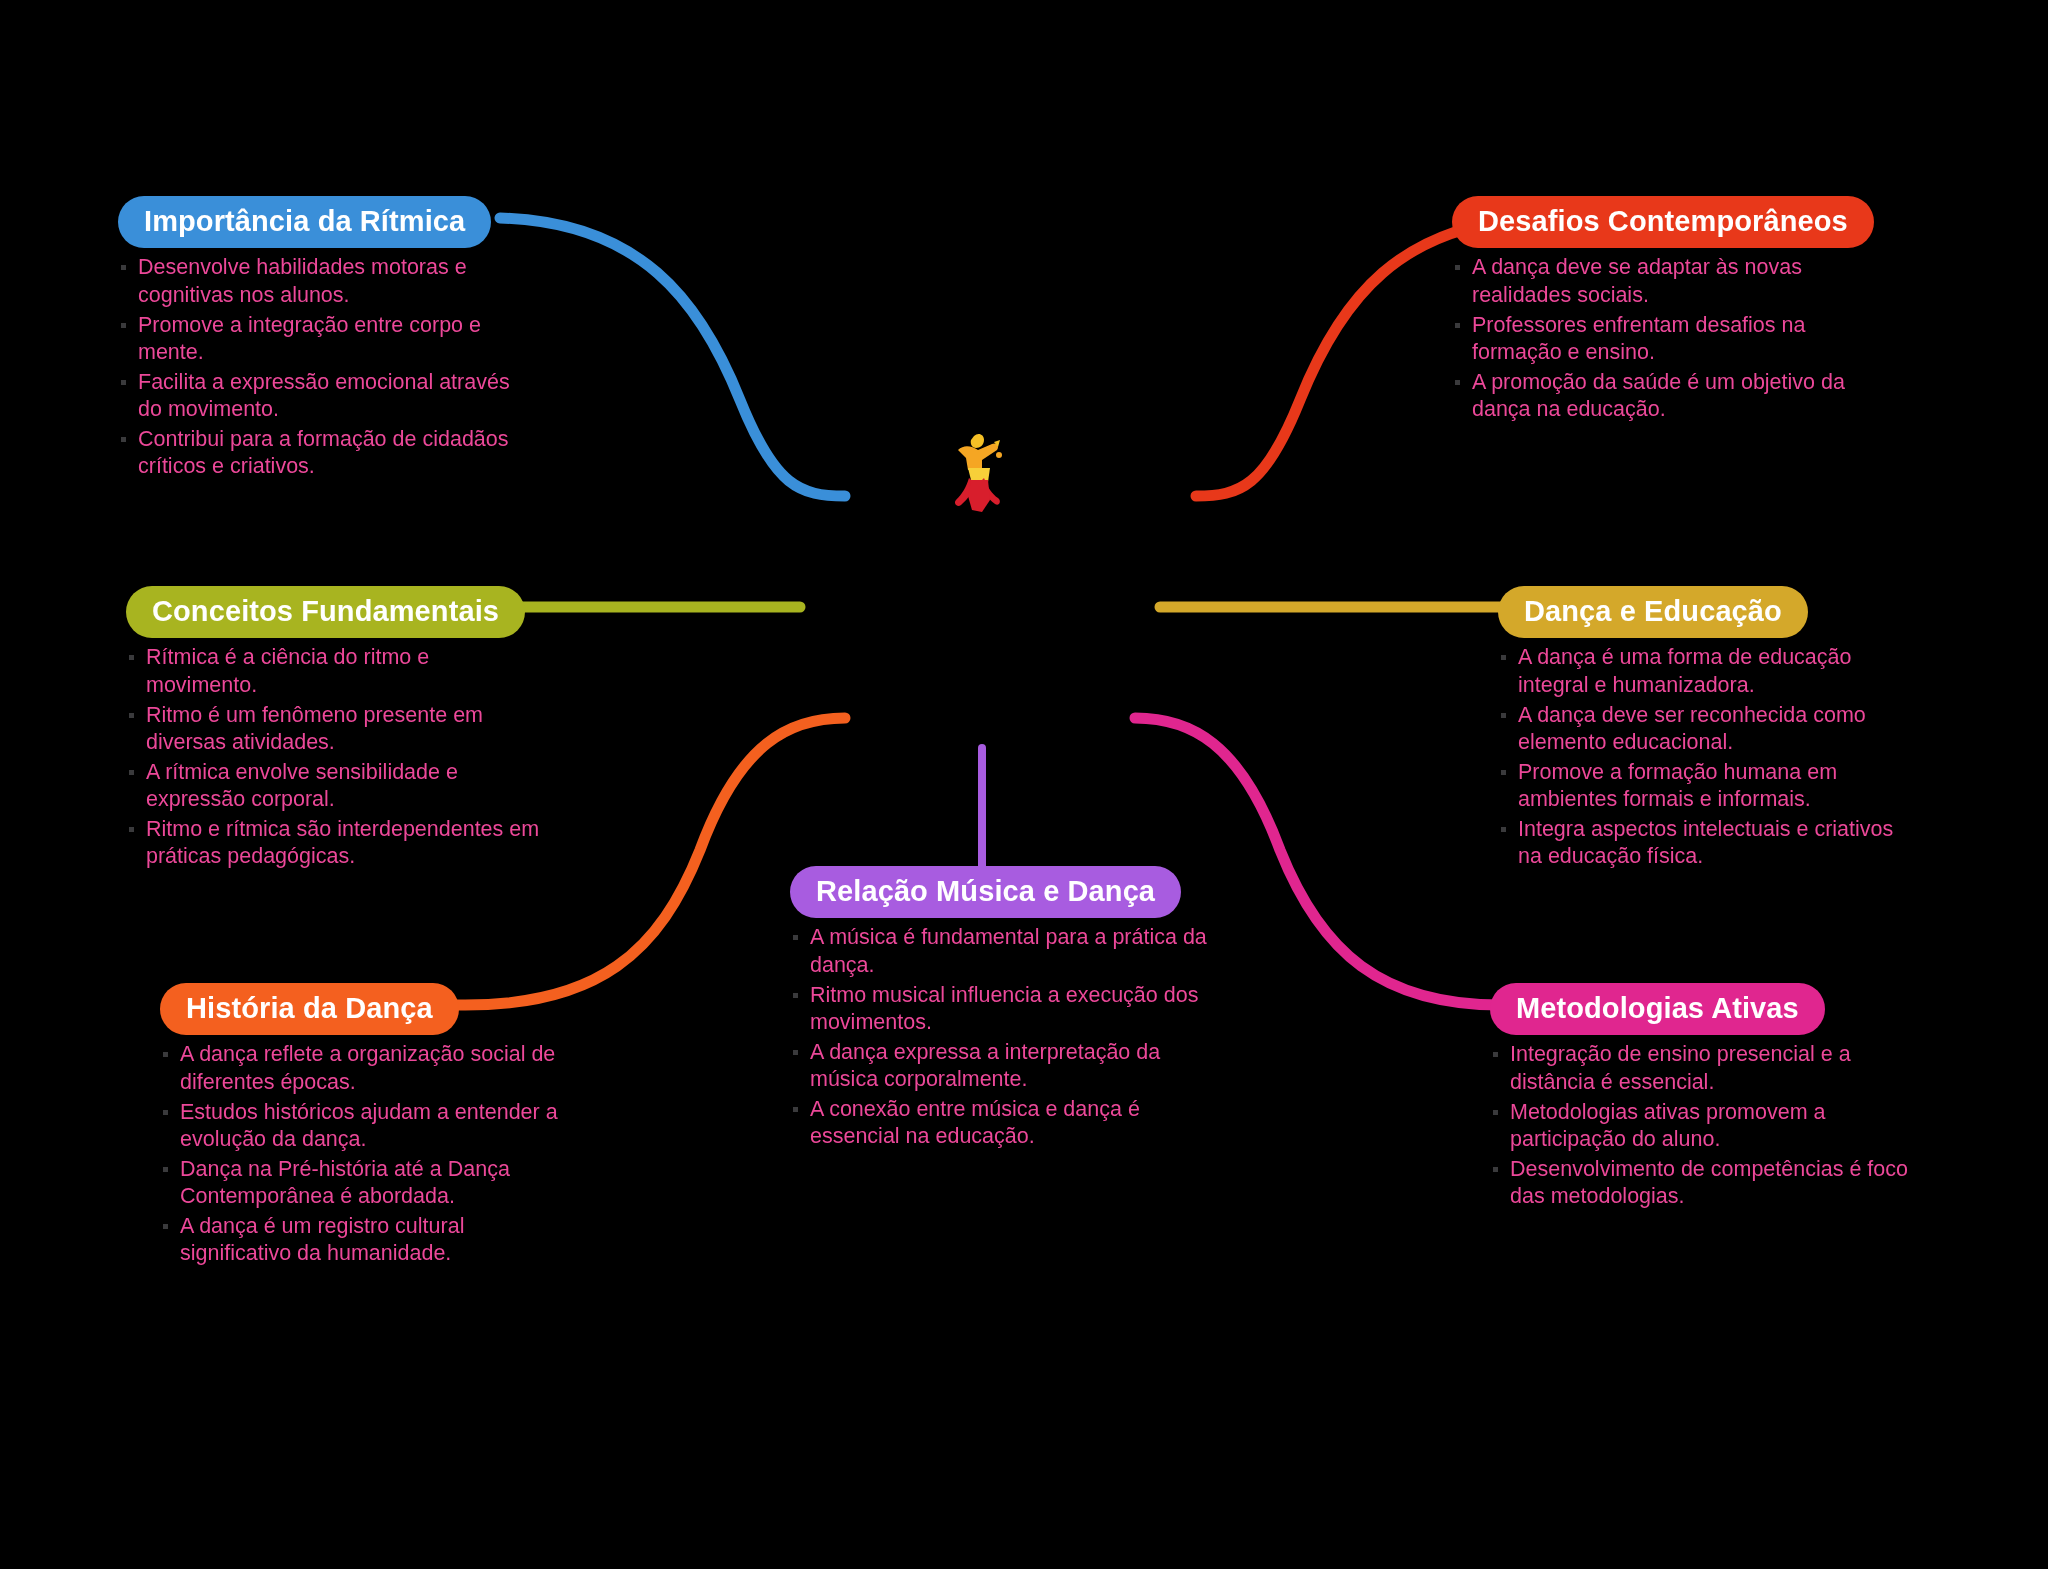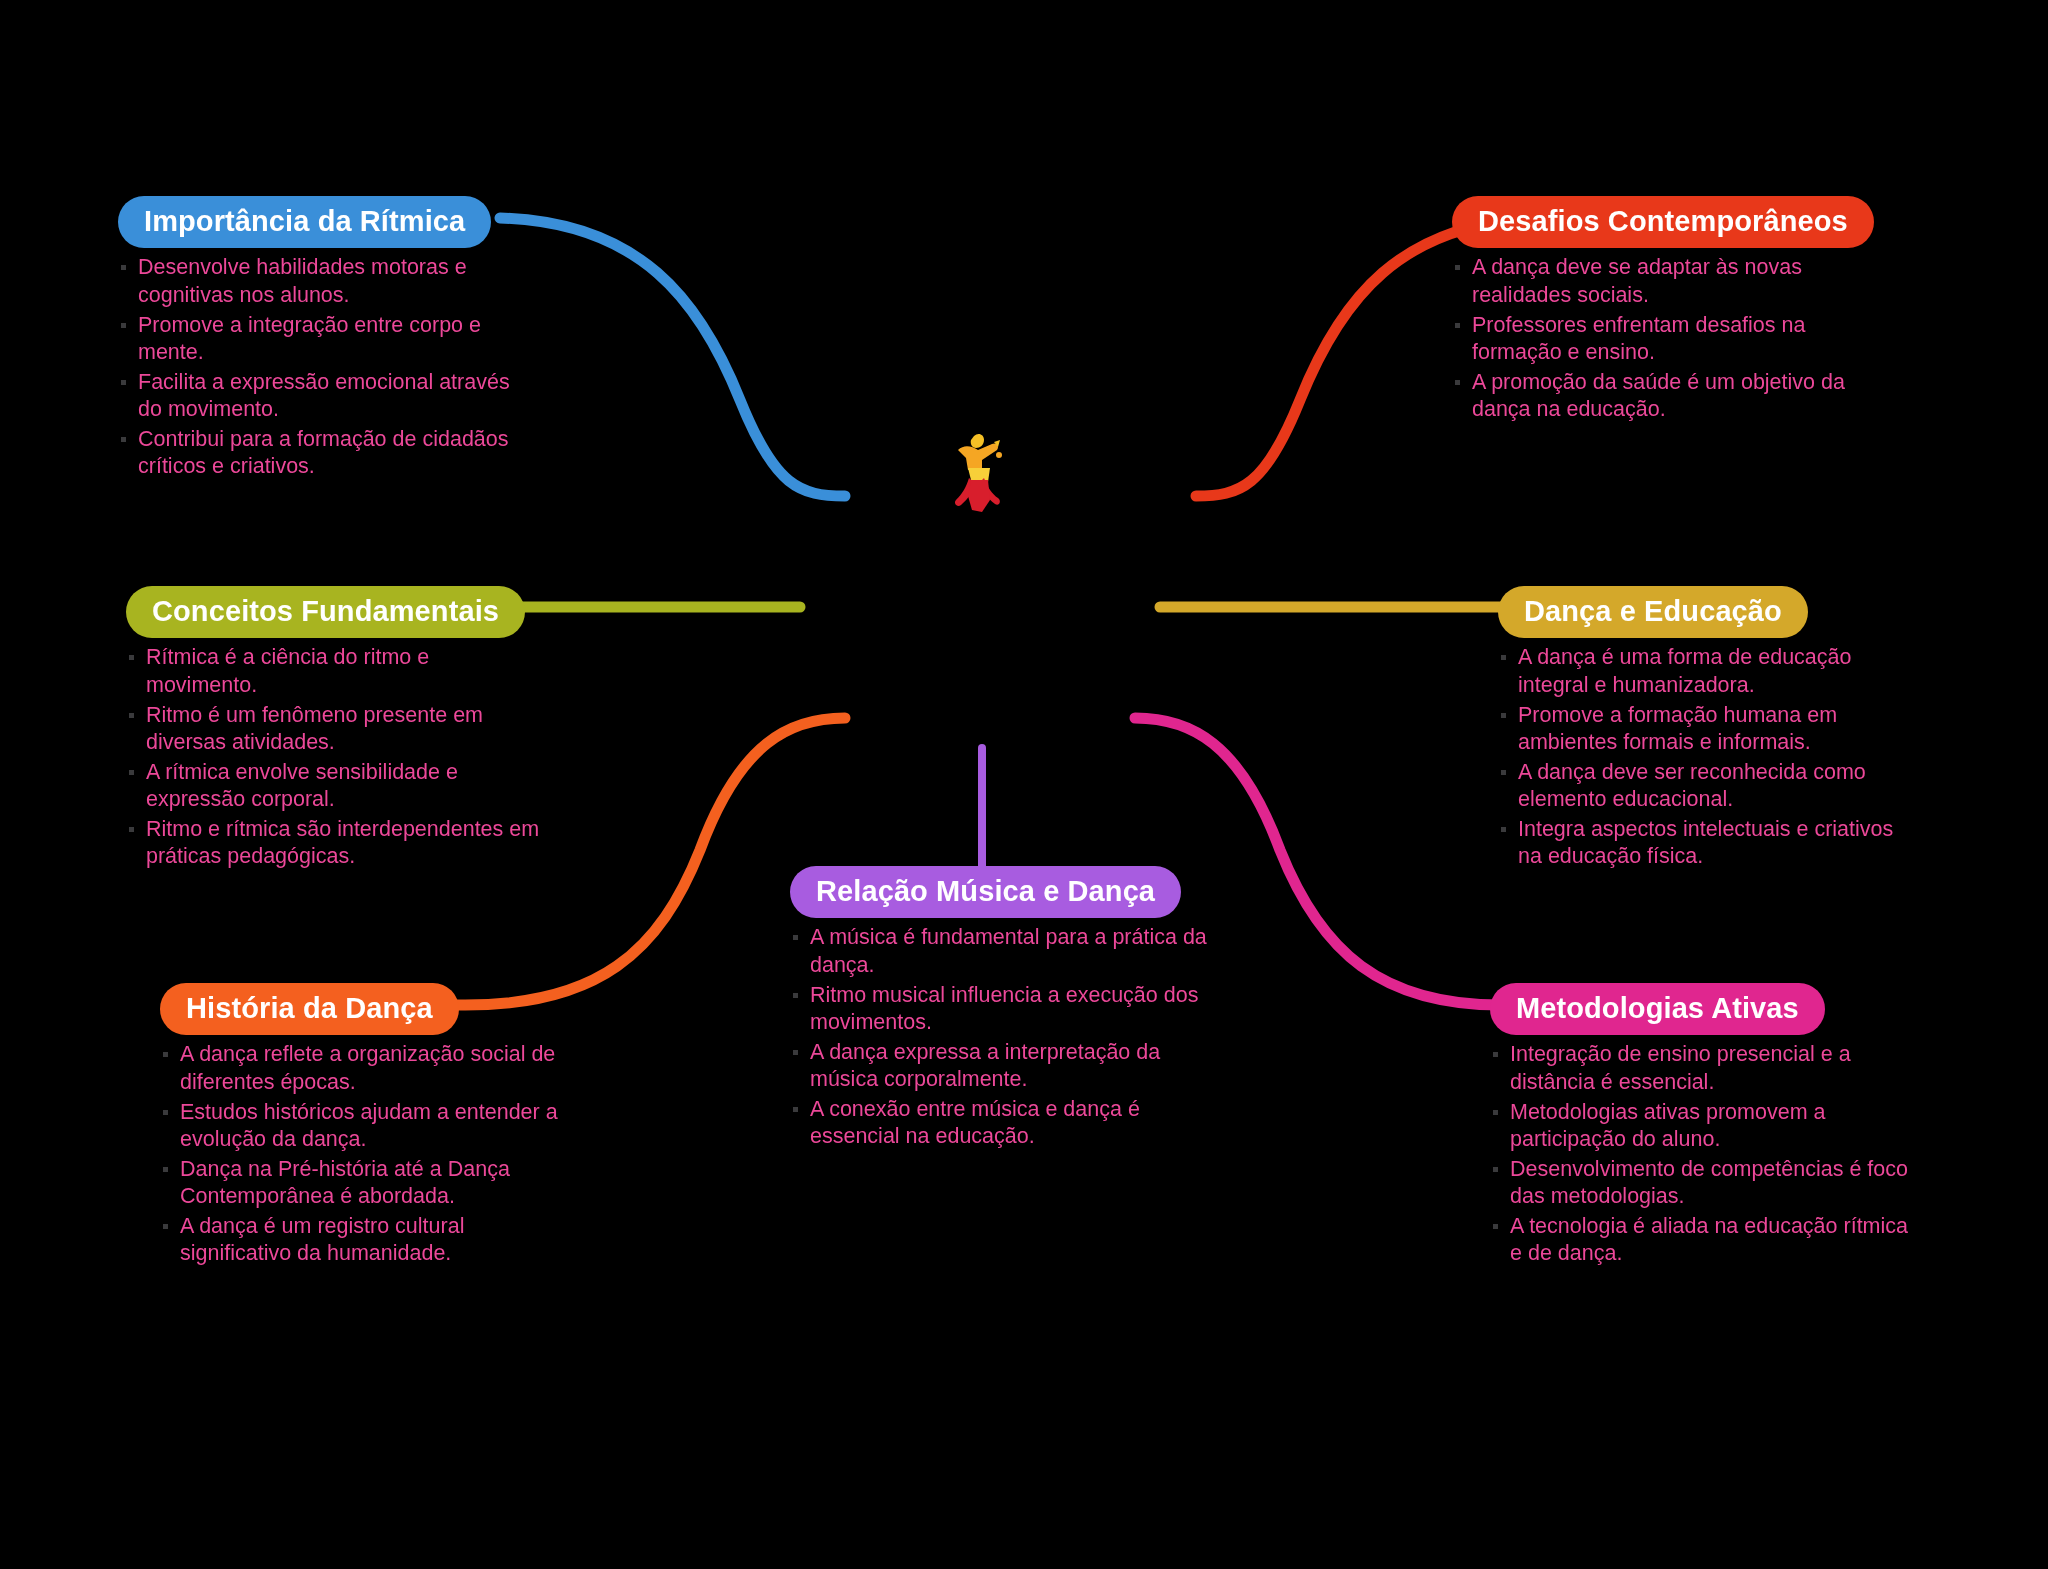--- a/index.html
+++ b/index.html
@@ -144,22 +144,22 @@
       <li>Ritmo é um fenômeno presente em diversas atividades.</li>
       <li>A rítmica envolve sensibilidade e expressão corporal.</li>
       <li>Ritmo e rítmica são interdependentes em práticas pedagógicas.</li>
     </ul>
   </div>
 
   <div class="branch" id="b-danca-edu">
     <div class="branch-pill" style="background:#d4a82a;">Dança e Educação</div>
     <ul class="branch-list">
       <li>A dança é uma forma de educação integral e humanizadora.</li>
+      <li>A dança deve ser reconhecida como elemento educacional.</li>
       <li>Promove a formação humana em ambientes formais e informais.</li>
-      <li>A dança deve ser reconhecida como elemento educacional.</li>
       <li>Integra aspectos intelectuais e criativos na educação física.</li>
     </ul>
   </div>
 
   <div class="branch" id="b-historia">
     <div class="branch-pill" style="background:#f4601f;">História da Dança</div>
     <ul class="branch-list">
       <li>A dança reflete a organização social de diferentes épocas.</li>
       <li>Estudos históricos ajudam a entender a evolução da dança.</li>
       <li>Dança na Pré-história até a Dança Contemporânea é abordada.</li>
@@ -176,17 +176,16 @@
       <li>A conexão entre música e dança é essencial na educação.</li>
     </ul>
   </div>
 
   <div class="branch" id="b-metodologias">
     <div class="branch-pill" style="background:#e0268f;">Metodologias Ativas</div>
     <ul class="branch-list">
       <li>Integração de ensino presencial e a distância é essencial.</li>
       <li>Metodologias ativas promovem a participação do aluno.</li>
       <li>Desenvolvimento de competências é foco das metodologias.</li>
-      <li>A tecnologia é aliada na educação rítmica e de dança.</li>
     </ul>
   </div>
 
 </div>
 
 </body></html>

